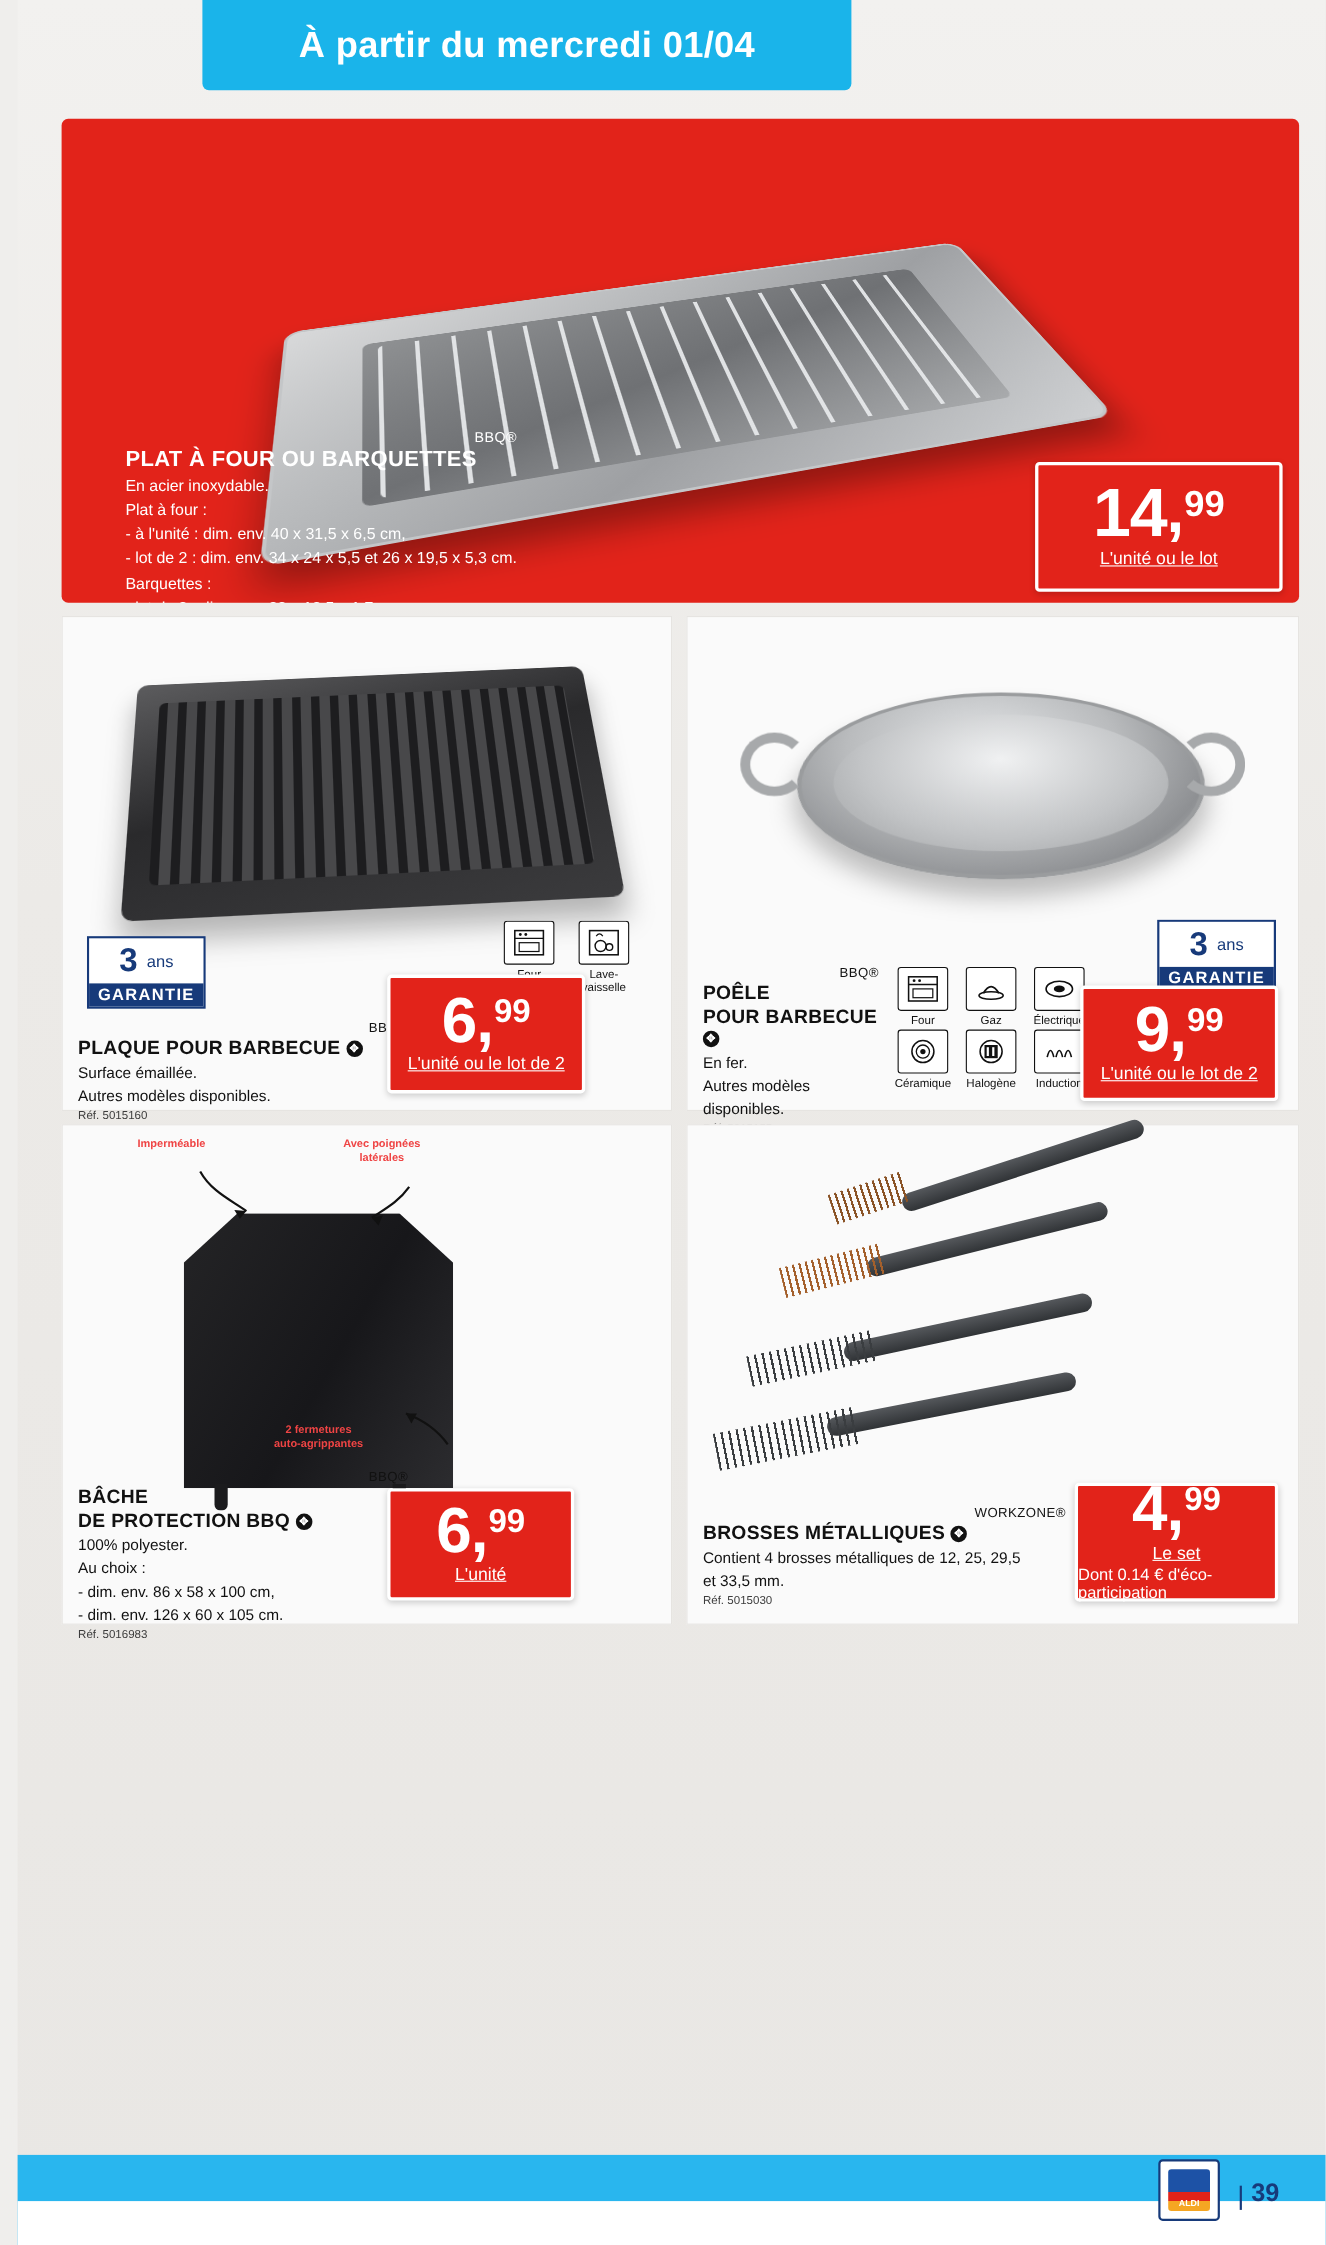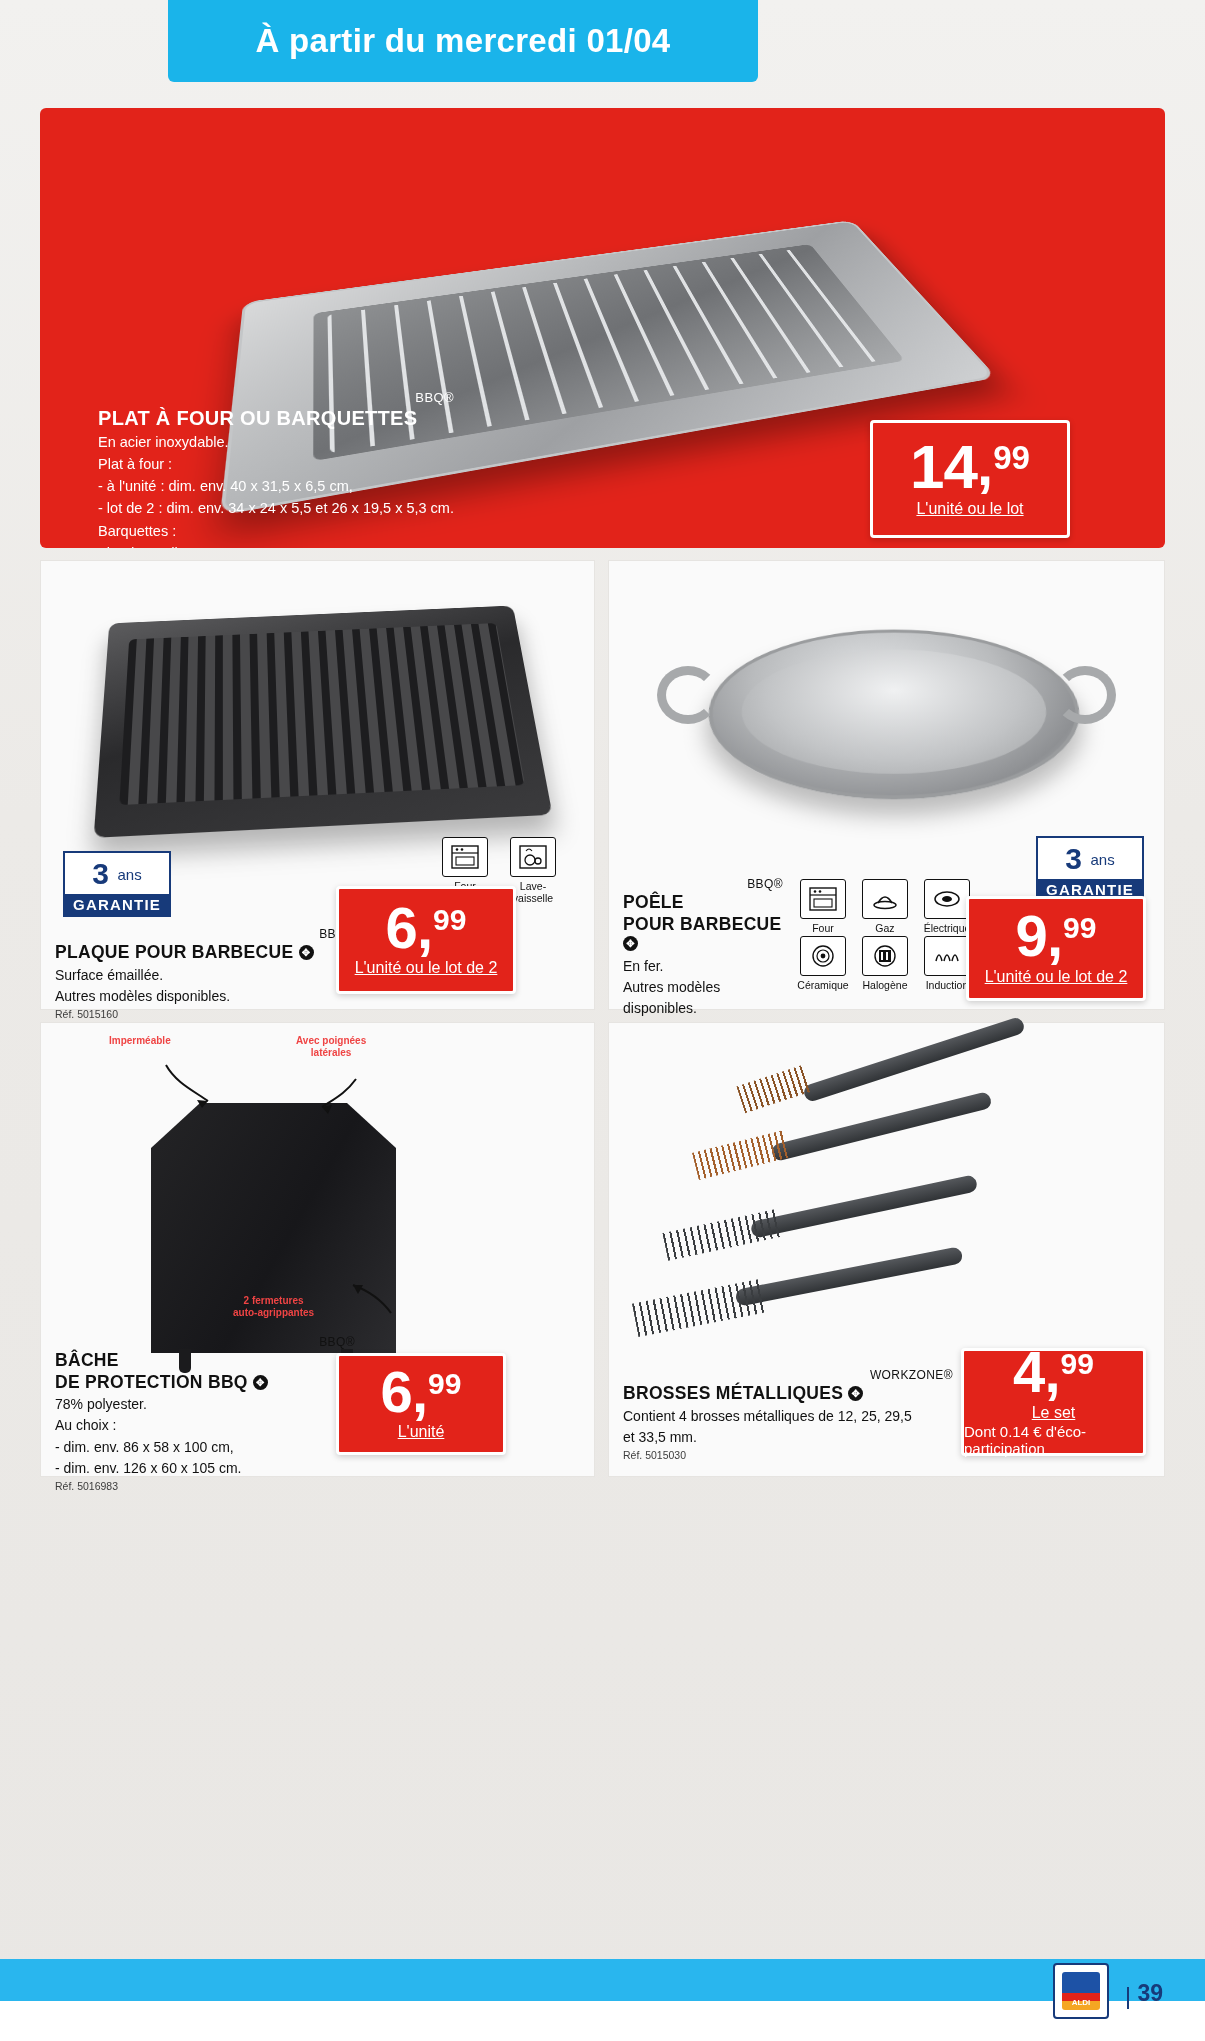--- a/index.html
+++ b/index.html
@@ -6,20 +6,21 @@
   body {
     width: 1205px; height: 2041px;
     font-family: "Liberation Sans", sans-serif;
     background: #efeeec;
     position: relative;
     overflow: hidden;
   }
   .page {
     position: absolute; inset: 0;
     background: linear-gradient(180deg,#f2f1ef 0%, #eceae7 40%, #e9e7e4 100%);
+    margin-left: 16px;
   }
   
   .top-banner {
     position: absolute; left: 168px; top: 0; width: 590px; height: 82px;
     background: #1ab4ea;
     display: flex; align-items: center; justify-content: center;
     border-radius: 0 0 6px 6px;
   }
   .top-banner span {
     color: #fff; font-size: 33px; font-weight: bold; letter-spacing: .3px;
@@ -65,21 +66,21 @@
     border: 3px solid #fff; border-radius: 4px;
     display: flex; flex-direction: column; align-items: center; justify-content: center;
     box-shadow: 0 2px 6px rgba(0,0,0,.18);
   }
   .price-main { display: flex; align-items: flex-start; line-height: .86; font-weight: bold; }
   .price-int { font-size: 58px; letter-spacing: -1px; }
   .price-comma { font-size: 58px; }
   .price-dec { font-size: 30px; margin-top: 4px; }
   .price-sub { font-size: 16px; margin-top: 7px; text-decoration: underline; }
   .price-sub2 { font-size: 15px; margin-top: 1px; }
-  #price-hero { left: 870px; top: 420px; width: 200px; height: 118px; }
+  #price-hero { left: 925px; top: 420px; width: 225px; height: 118px; }
   #price-hero .price-int { font-size: 62px; }
   #price-hero .price-dec { font-size: 33px; }
   
   .panel {
     position: absolute; background: #fafafa;
     border: 1px solid #e6e4e1;
   }
   #panel-plaque { left: 40px; top: 560px; width: 555px; height: 450px; }
   #panel-poele  { left: 608px; top: 560px; width: 557px; height: 450px; }
   #panel-bache  { left: 40px; top: 1022px; width: 555px; height: 455px; }
@@ -415,21 +416,21 @@
       <path d="M34 24 l 10 0 l -5 9 z" fill="#111"></path>
     </svg>
 
     <div class="ptext" style="left:14px; top:312px; width:300px;">
       <div class="brand">BBQ®</div>
       <div class="prod-title">BÂCHE</div>
       <div class="prod-title">
         <span>DE PROTECTION BBQ</span>
         <span style="display:inline-block;width:15px;height:15px;border-radius:50%;background:#111;color:#fff;font-size:10px;line-height:15px;text-align:center;vertical-align:2px;">✥</span>
       </div>
-      <div class="desc">78% polyester.</div>
+      <div class="desc">100% polyester.</div>
       <div class="desc">Au choix :</div>
       <div class="desc">- dim. env. 86 x 58 x 100 cm,</div>
       <div class="desc">- dim. env. 126 x 60 x 105 cm.</div>
       <div class="ref" style="margin-top:3px;">Réf. 5016983</div>
     </div>
 
     <div class="price-tag" style="left:295px; top:330px; width:170px; height:102px; position:absolute;">
       <div class="price-main">
         <span class="price-int">6</span>
         <span class="price-comma">,</span>

